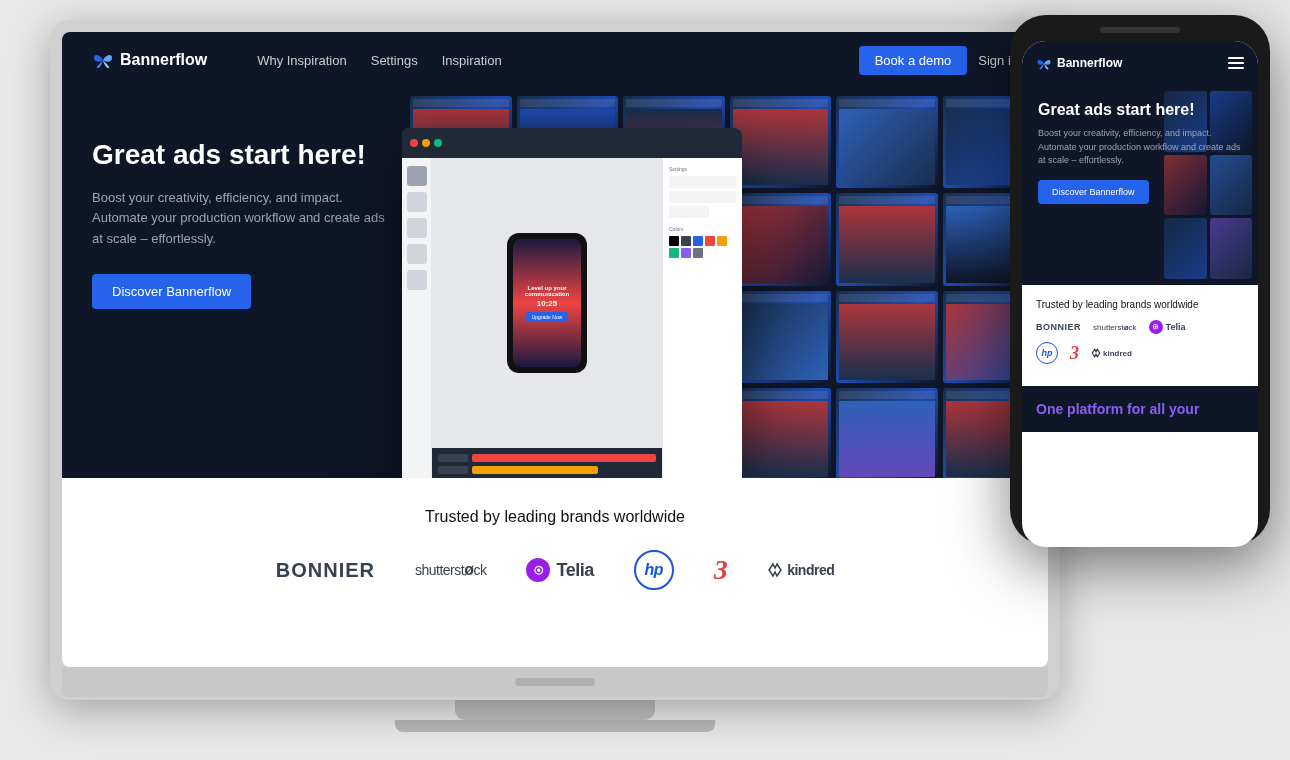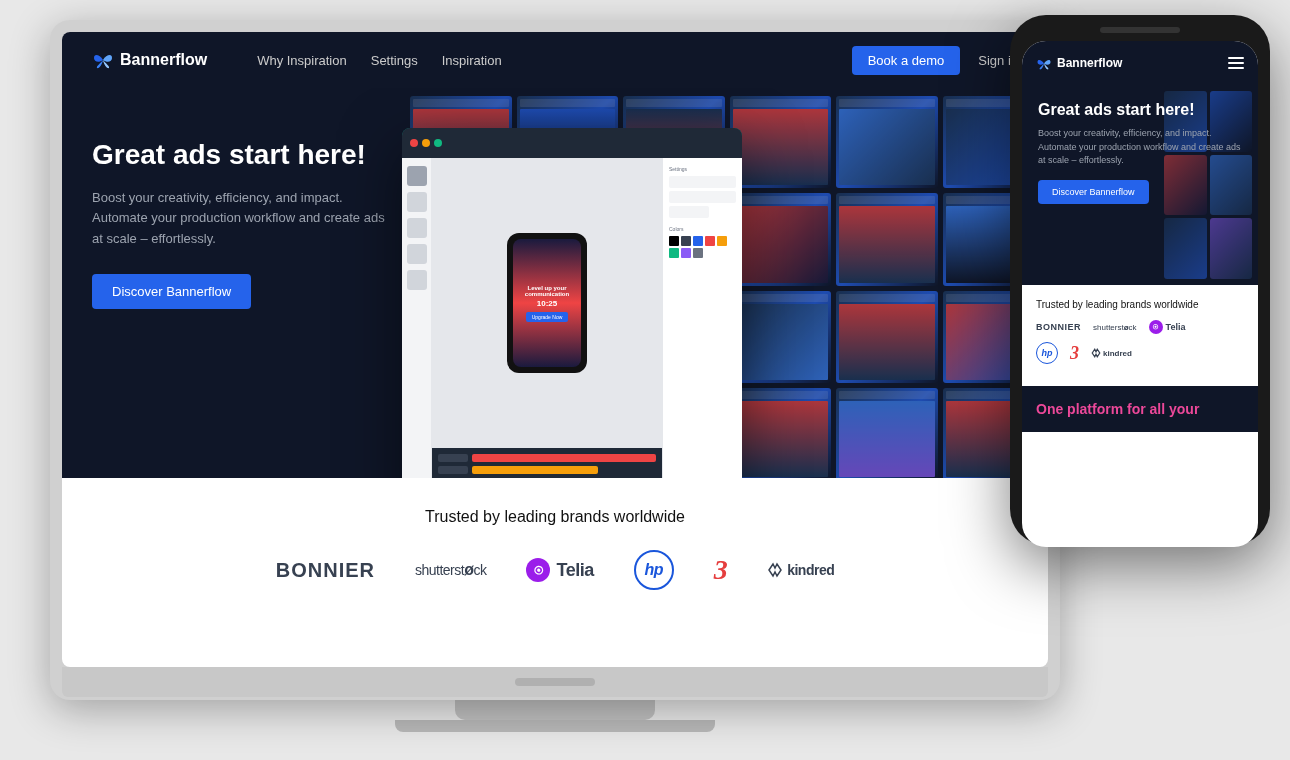--- a/index.html
+++ b/index.html
@@ -109,21 +109,21 @@
     }
 
     .nav-link {
       color: #ccc;
       font-size: 13px;
       text-decoration: none;
     }
 
     .nav-actions {
       display: flex;
-      gap: 18px;
+      gap: 11px;
       margin-left: auto;
     }
 
     .btn-book-demo {
       background: #2563eb;
       color: white;
       padding: 7px 16px;
       border-radius: 4px;
       font-size: 13px;
       font-weight: 500;
@@ -585,21 +585,21 @@
       gap: 2px;
       font-size: 8px;
     }
 
     .phone-bottom-banner {
       background: #0f1628;
       padding: 14px;
     }
 
     .phone-bottom-title {
-      color: #ec4899;
+      color: #8b5cf6;
       font-size: 14px;
       font-weight: 700;
       line-height: 1.3;
     }
 
     
     .bg-ad-grid {
       position: absolute;
       left: 340px;
       top: 0;

